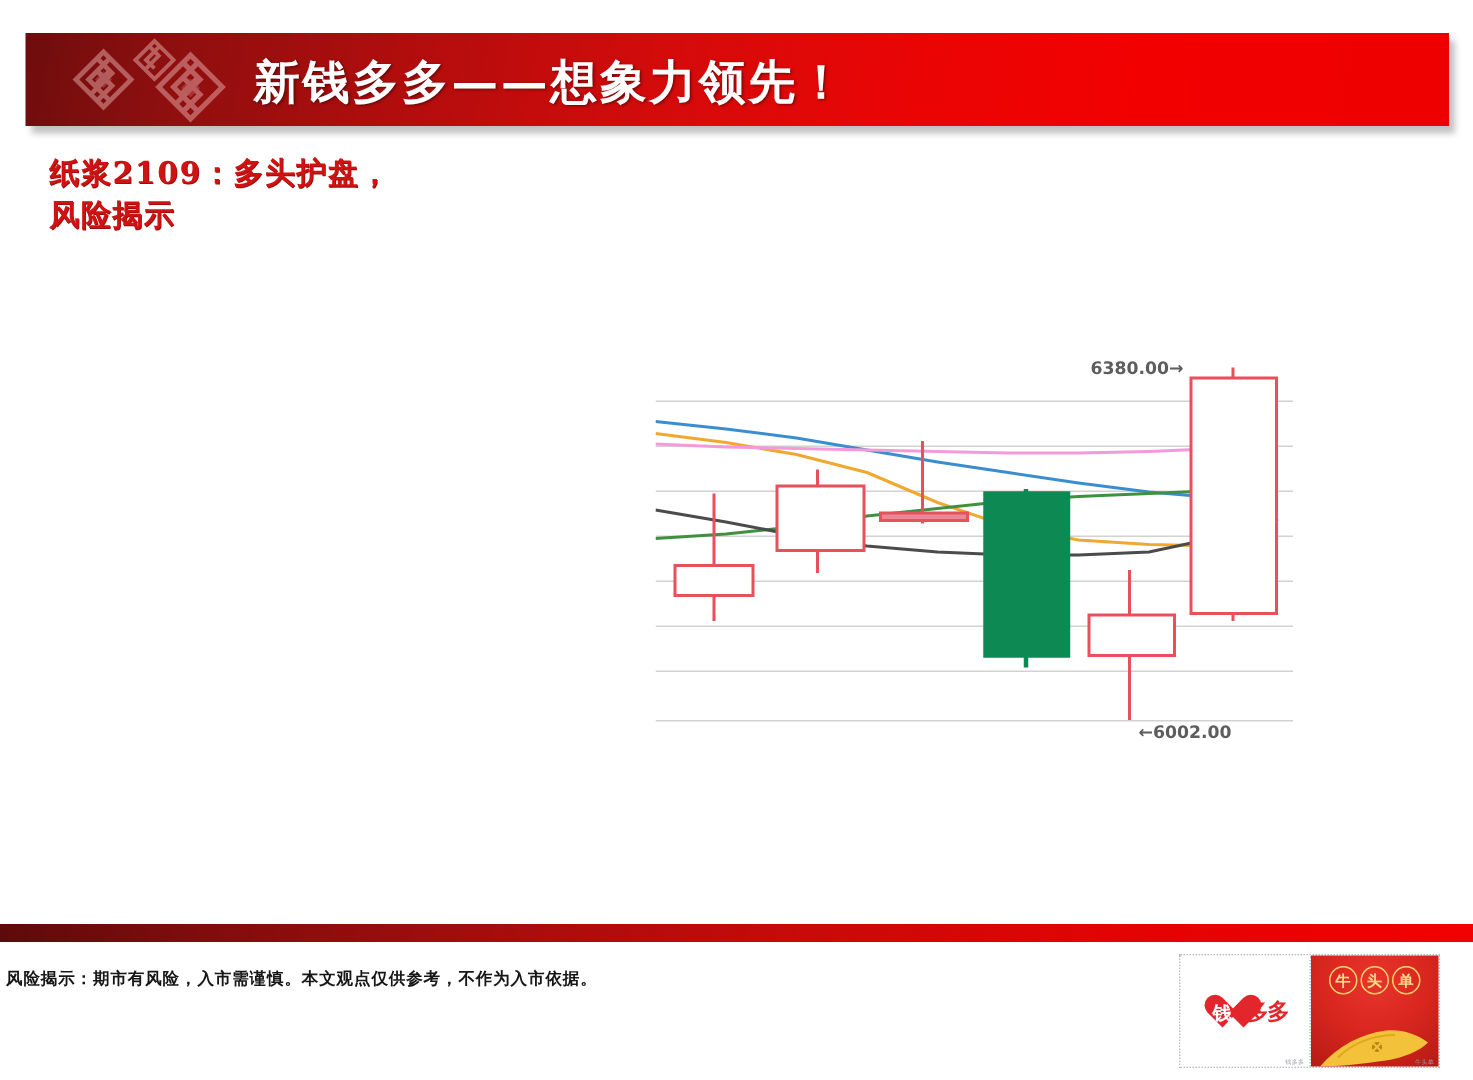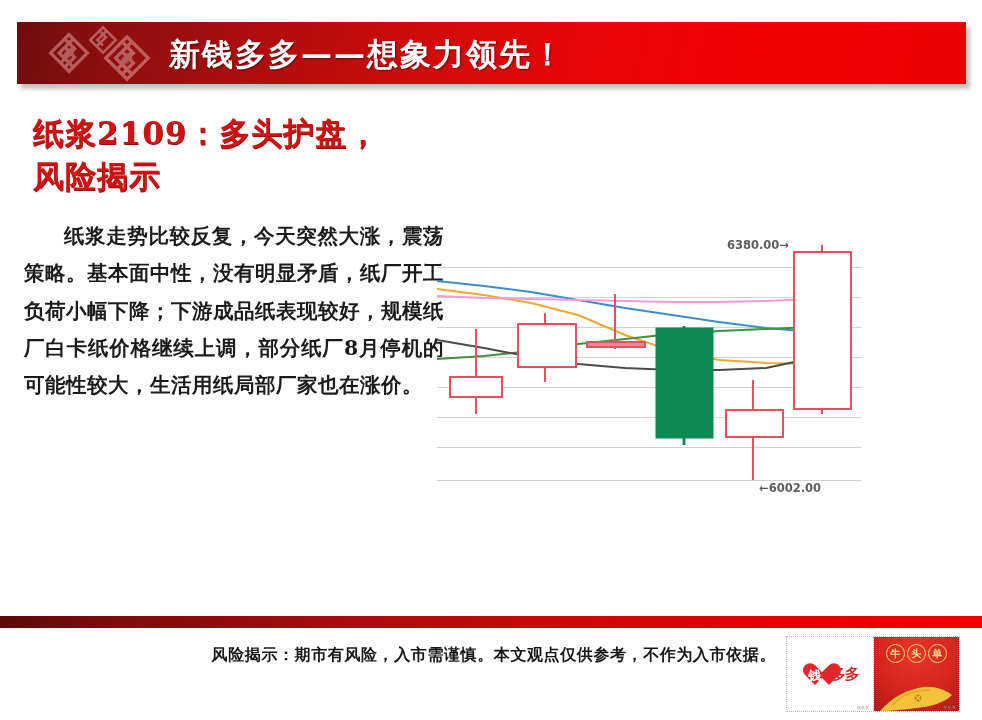--- a/index.html
+++ b/index.html
@@ -31,22 +31,22 @@
     position:absolute;left:152px;top:4px;height:58px;
     display:flex;align-items:center;
     color:#fff;font-size:31px;font-weight:bold;letter-spacing:2px;
     font-family:"DejaVu Serif","Liberation Serif",serif;
     text-shadow:1px 1px 2px rgba(0,0,0,.45);
     white-space:nowrap;
   }
 
   
   .slide-title{
-    position:absolute;left:33px;top:112px;width:420px;
-    color:#cf1212;font-size:31px;font-weight:bold;line-height:1.38;
+    position:absolute;left:33px;top:102px;width:420px;
+    color:#cf1212;font-size:20px;font-weight:bold;line-height:1.38;
     font-family:"DejaVu Serif","Liberation Serif",serif;
     letter-spacing:1px;
     text-shadow:0.5px 0.5px 0 #a00c0c;
   }
 
   
   .body-text{
     position:absolute;left:24px;top:218px;width:420px;
     color:#1b1b1b;font-size:20.5px;font-weight:bold;line-height:1.82;
     font-family:"DejaVu Serif","Liberation Serif",serif;
@@ -56,24 +56,23 @@
   
   .chart{position:absolute;left:437px;top:222px;width:425px;height:282px;font-weight:bold;}
   .chart svg{display:block;}
 
   
   .footer-rule{
     position:absolute;left:0;top:616px;width:982px;height:12px;
     background:linear-gradient(92deg,#5e0a0a 0%,#7d0c0c 12%,#a30d0d 32%,#c80a0a 55%,#e60202 78%,#f30000 100%);
   }
   .footer-note{
-    position:absolute;left:16px;top:645px;width:760px;
-    color:#171717;font-size:16px;font-weight:bold;letter-spacing:.6px;
-    font-family:"DejaVu Serif","Liberation Serif",serif;
-    text-align:right;
+    position:absolute;left:4px;top:645px;width:760px;
+    color:#171717;font-size:11px;font-weight:bold;letter-spacing:.6px;
+    font-family:"DejaVu Serif","Liberation Serif",serif;
   }
   .logos{position:absolute;left:786px;top:636px;width:172px;height:74px;
     display:flex;border:1px dotted #b9b9c4;background:#fff;}
   .logo-box{position:relative;width:50%;height:100%;overflow:hidden;
     border-right:1px dotted #b9b9c4;}
   .logo-box:last-child{border-right:none;}
   .logo-qdd{background:#ffffff;display:flex;align-items:center;justify-content:center;}
   .heart{
     position:relative;width:28px;height:26px;margin-right:2px;flex:none;
   }
@@ -137,21 +136,20 @@
 
       <div class="header-title">新钱多多——想象力领先！</div>
     </div>
   </div>
 
   <div class="slide-title">
     <div>纸浆2109：多头护盘，</div>
     <div>风险揭示</div>
   </div>
 
-  <div class="body-text">纸浆走势比较反复，今天突然大涨，震荡策略。基本面中性，没有明显矛盾，纸厂开工负荷小幅下降；下游成品纸表现较好，规模纸厂白卡纸价格继续上调，部分纸厂8月停机的可能性较大，生活用纸局部厂家也在涨价。</div>
 
   <div class="chart">
     <svg width="425" height="282" viewBox="0 0 425 282">
 
       <g stroke="#d2d2d2" stroke-width="1">
         <line x1="0" y1="45.5" x2="425" y2="45.5"></line>
         <line x1="0" y1="75.5" x2="425" y2="75.5"></line>
         <line x1="0" y1="105.5" x2="425" y2="105.5"></line>
         <line x1="0" y1="135.5" x2="425" y2="135.5"></line>
         <line x1="0" y1="165.5" x2="425" y2="165.5"></line>

